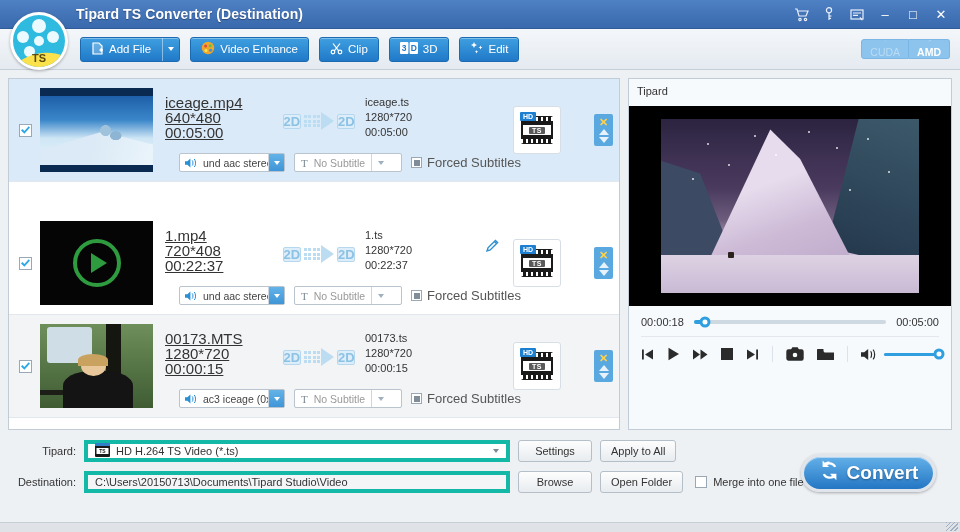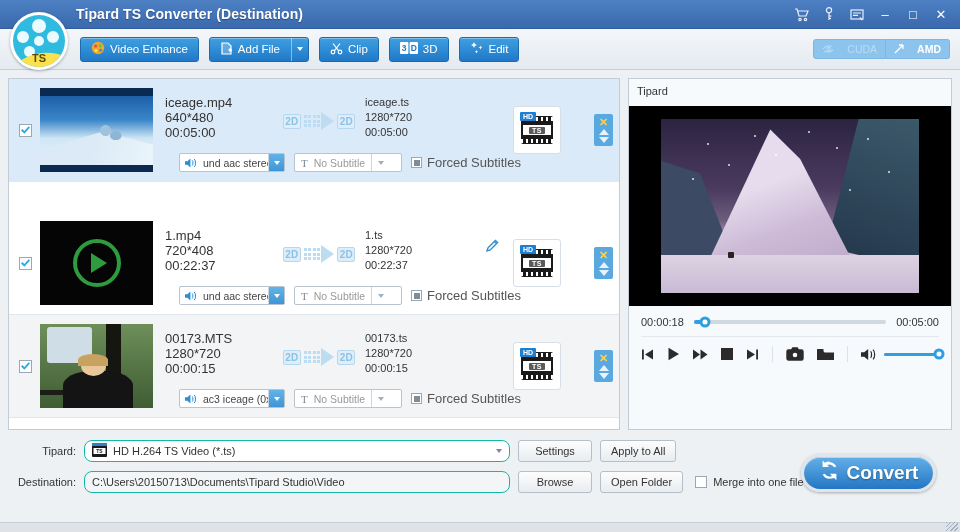--- a/index.html
+++ b/index.html
@@ -73,22 +73,22 @@
   }
   .tbtn.split { padding-right:0; }
   .tbtn .caret-box {
     width:17px; align-self:stretch; display:flex; align-items:center; justify-content:center;
     border-left:1px solid rgba(255,255,255,.45); margin-left:6px;
   }
   .caret { width:0;height:0;border-left:3.5px solid transparent;border-right:3.5px solid transparent;border-top:4px solid #fff; }
   .gpu-wrap { position:absolute; right:10px; display:flex; gap:0; }
   .gpu {
     height:20px; background:#8dc4ee; border:1px solid #7cb6e4;
-    display:flex; align-items:center; gap:12px; padding:0 8px;
-    font-size:10.5px; color:#ffffff; cursor:pointer;
+    display:flex; align-items:center; gap:4px; padding:0 8px;
+    font-size:10.5px; color:#ffffff; cursor:pointer;flex-direction:column;
   }
   .gpu.cuda { color:#b9dcf4; border-radius:3px 0 0 3px; }
   .gpu.amd { color:#ffffff; font-weight:bold; border-left:none; border-radius:0 3px 3px 0; }
 
   
   .body { flex:1 1 auto; display:flex; padding:8px 8px 0 8px; gap:8px; min-height:0; }
 
   
   .filelist {
     width:612px; background:#ffffff; border:1px solid #c2ccd6;
@@ -125,26 +125,26 @@
   .play-tri { width:0;height:0;border-left:16px solid #2e9b3f;border-top:10px solid transparent;border-bottom:10px solid transparent; margin-left:5px;}
   .thumb-boy { background:linear-gradient(#6e8f5a,#3f5c33); position:relative; }
   .boy-sky { position:absolute; left:6%; top:4%; width:40%; height:42%; background:#cfdde6; border-radius:3px; }
   .boy-pole { position:absolute; left:58%; top:0; width:14%; height:72%; background:#14160f; }
   .boy-body { position:absolute; left:20%; bottom:0; width:62%; height:44%; background:#141414; border-radius:40% 40% 0 0; }
   .boy-head { position:absolute; left:36%; bottom:38%; width:22%; height:24%; background:#e8c79a; border-radius:50%; }
   .boy-hair { position:absolute; left:34%; bottom:50%; width:26%; height:14%; background:#c8a25e; border-radius:50% 50% 0 0; }
   .boy-rail { position:absolute; left:0; bottom:16%; width:46%; height:5%; background:#1b1d16; }
 
   .meta { width:120px; padding-left:12px; align-self:flex-start; margin-top:16px; flex:0 0 auto; }
-  .meta div { line-height:15px; color:#333; font-size:13px; }
+  .meta div { line-height:15px; color:#333; font-size:15px;text-decoration:underline; }
 
   .conv2d { width:92px; display:flex; align-items:center; justify-content:center; gap:3px; flex:0 0 auto; margin-top:-18px;}
   .badge2d {
     width:18px;height:15px;border:1px solid #b6d8ef;background:#ddeefa;color:#8cc2e4;
-    font-size:10px;font-weight:bold;display:flex;align-items:center;justify-content:center;border-radius:2px;
+    font-size:13px;font-weight:bold;display:flex;align-items:center;justify-content:center;border-radius:2px;
   }
   .arrow-dots { display:flex; align-items:center; }
   .dots { display:grid; grid-template-columns:repeat(4,3px); grid-auto-rows:3px; gap:1.5px; margin-right:1px; }
   .dots i { background:#bcdcf2; display:block; }
   .arrow-body { width:0;height:0;border-top:9px solid transparent;border-bottom:9px solid transparent;border-left:13px solid #bcdcf2; }
 
   .out-meta { width:120px; align-self:flex-start; margin-top:16px; flex:0 0 auto; }
   .out-meta div { line-height:15px; font-size:11px; color:#333; }
 
   .pencil { width:24px; flex:0 0 auto; color:#2f8fd0; align-self:flex-start; margin-top:26px; cursor:pointer; }
@@ -236,21 +236,21 @@
   .divider { width:1px; height:16px; background:#dbe2e9; }
   .volwrap { display:flex; align-items:center; gap:7px; flex:1 1 auto; }
   .voltrack { flex:1 1 auto; height:3px; background:#cfd9e2; border-radius:2px; position:relative; cursor:pointer; }
   .voltrack .vfill { position:absolute; left:0; top:0; bottom:0; background:#2f9fe0; border-radius:2px; }
 
   
   .bottom { height:92px; padding:10px 10px 0 10px; position:relative; flex:0 0 auto; }
   .brow { display:flex; align-items:center; gap:8px; margin-bottom:9px; }
   .blabel { width:66px; text-align:right; font-size:11px; color:#333; }
   .bfield {
-    height:22px; background:#fff; border:1px solid #14b8a6; border-radius:8px;
+    height:22px; background:#fff; border:4px solid #14b8a6; border-radius:0;
     display:flex; align-items:center; font-size:11px; color:#333; cursor:pointer;
   }
   .bfield .pad { padding:0 7px; display:flex; align-items:center; gap:6px; overflow:hidden; white-space:nowrap; }
   .bfield .dbtn { margin-left:auto; width:20px; align-self:stretch; display:flex; align-items:center; justify-content:center; }
   .bfield .dbtn .caret { border-top-color:#7b8a98; }
   .profile-field { width:426px; }
   .dest-field { width:426px; background:#f3f5f7; }
   .gbtn {
     height:22px; min-width:74px; padding:0 10px;
     background:linear-gradient(#fdfdfd,#e8ecef); border:1px solid #b5bfc9; border-radius:3px;
@@ -313,43 +313,43 @@
       <div class="reel-hole" style="left:4px;top:16px;width:12px;height:12px;"></div>
       <div class="reel-hole" style="left:34px;top:16px;width:12px;height:12px;"></div>
       <div class="reel-hole" style="left:21px;top:21px;width:10px;height:10px;"></div>
       <div class="reel-hole" style="left:11px;top:31px;width:11px;height:11px;"></div>
       <div class="logo-yellow"></div>
       <div class="logo-ts">TS</div>
     </div>
   </div>
 
   <div class="toolbar">
+    <div class="tbtn split">
+      <span>
+        <svg width="13" height="13" viewBox="0 0 13 13" fill="none" stroke="#fff" stroke-width="1.2">
+          <path d="M2 1h6l3 3v8H2z" fill="rgba(255,255,255,.25)"></path>
+            <path d="M8.5 8h3.5M10.2 6.3v3.4" stroke-width="1.6"></path>
+        </svg>
+      </span>
+      <span>Add File</span>
+      <span class="caret-box">
+          <i class="caret"></i>
+        </span>
+    </div>
     <div class="tbtn">
       <span>
         <svg width="14" height="14" viewBox="0 0 14 14">
           <circle cx="7" cy="7" r="6.2" fill="#f0a62c"></circle>
           <circle cx="4.6" cy="5" r="1.5" fill="#e04b3c"></circle>
           <circle cx="9.2" cy="4.8" r="1.5" fill="#5ac24f"></circle>
           <circle cx="9.6" cy="9.2" r="1.5" fill="#3f8fd8"></circle>
           <circle cx="5" cy="9.4" r="1.5" fill="#f5e84a"></circle>
         </svg>
       </span>
       <span>Video Enhance</span>
-    </div>
-    <div class="tbtn split">
-      <span>
-        <svg width="13" height="13" viewBox="0 0 13 13" fill="none" stroke="#fff" stroke-width="1.2">
-          <path d="M2 1h6l3 3v8H2z" fill="rgba(255,255,255,.25)"></path>
-            <path d="M8.5 8h3.5M10.2 6.3v3.4" stroke-width="1.6"></path>
-        </svg>
-      </span>
-      <span>Add File</span>
-      <span class="caret-box">
-          <i class="caret"></i>
-        </span>
     </div>
     <div class="tbtn">
       <span>
         <svg width="13" height="13" viewBox="0 0 13 13" fill="none" stroke="#fff" stroke-width="1.2">
           <circle cx="3" cy="10" r="1.8"></circle>
             <circle cx="10" cy="10" r="1.8"></circle>
             <path d="M4.3 8.8L10 1.5M8.7 8.8L3 1.5"></path>
         </svg>
       </span>
       <span>Clip</span>

